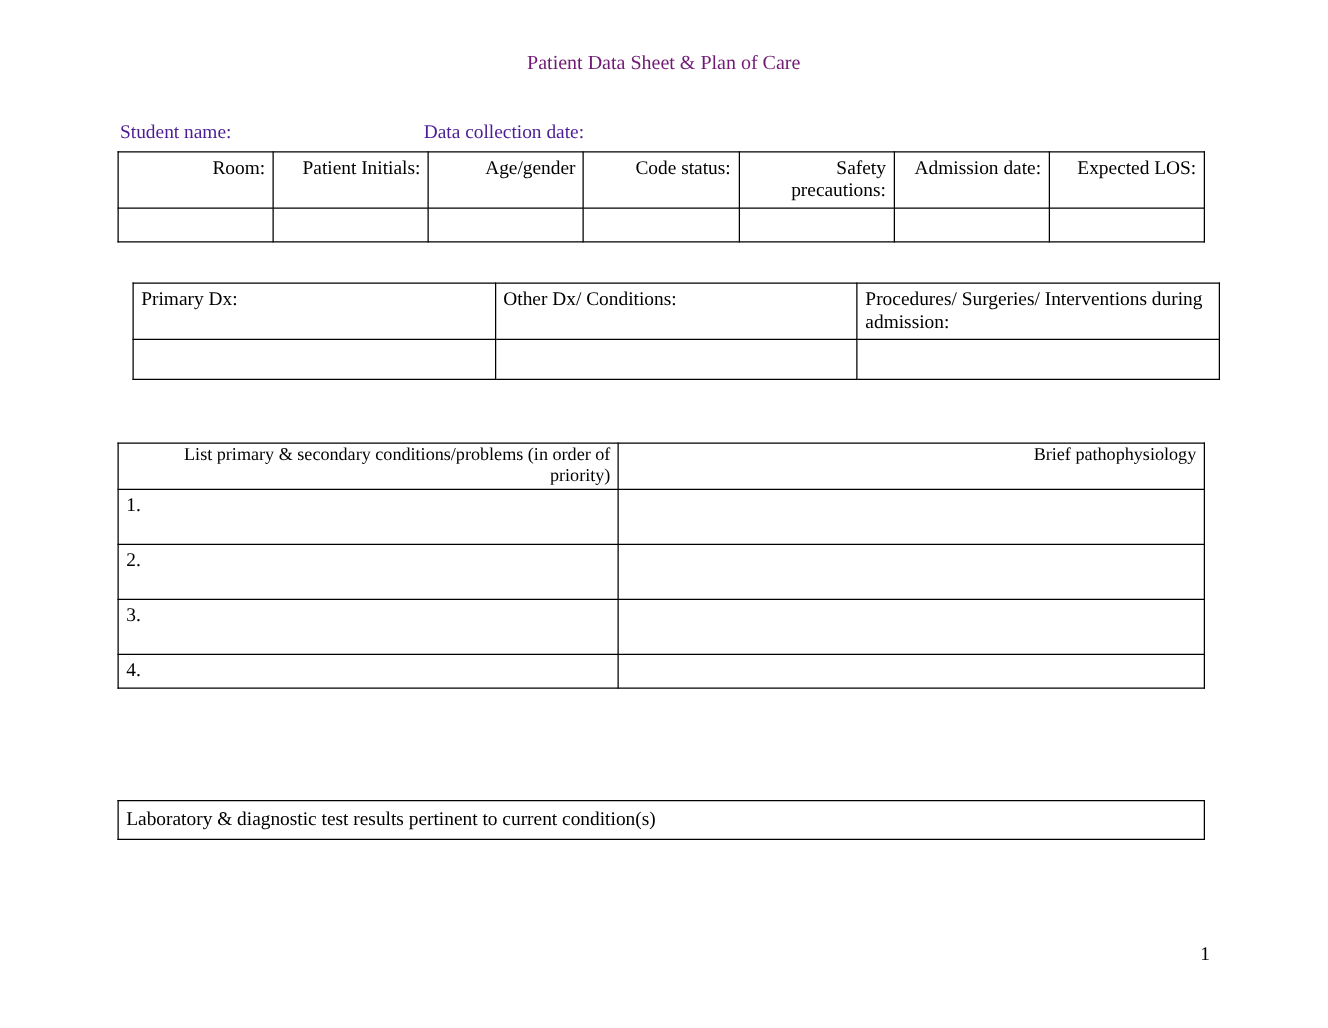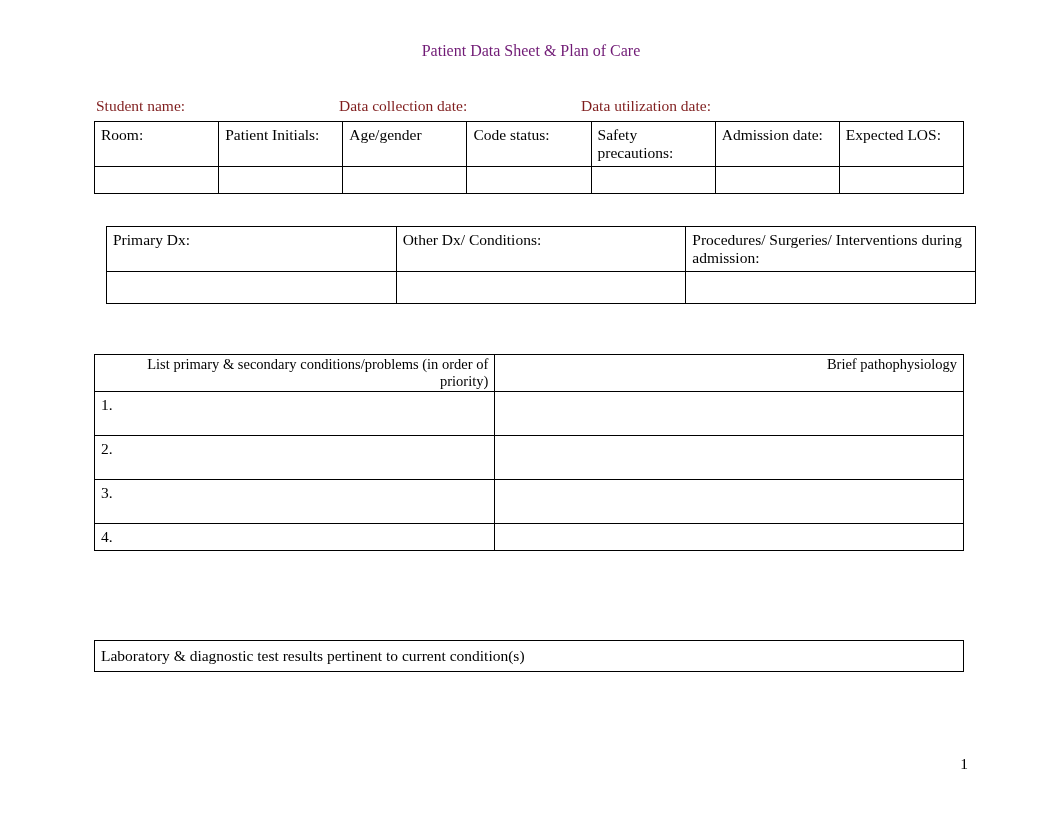--- a/index.html
+++ b/index.html
@@ -23,21 +23,21 @@
       left: 0;
       right: 0;
     }
     .header-row {
       position: absolute;
       top: 97px;
       left: 96px;
       right: 70px;
       display: flex;
       font-size: 15.5px;
-      color: #7f1d1d;
+      color: #4c1d95;
     }
     .header-row .student-name { width: 243px; }
     .header-row .collection-date { width: 242px; }
     .header-row .utilization-date { flex: 1; }
 
     .table {
       position: absolute;
       border-collapse: collapse;
       background: #fff;
     }
@@ -50,21 +50,21 @@
       text-align: left;
       background: #fff;
     }
 
     
     .table1 {
       top: 121px;
       left: 94px;
       width: 870px;
     }
-    .table1 td { height: auto; }
+    .table1 td { height: auto; text-align: right; }
     .table1 .row1 td { height: 44px; }
     .table1 .row2 td { height: 27px; border-top: none; }
 
     
     .table2 {
       top: 226px;
       left: 94px;
       width: 870px;
       margin-left: 12px;
     }
@@ -105,21 +105,20 @@
     }
   </style>
 </head>
 <body>
 
 <div class="page-title">Patient Data Sheet &amp; Plan of Care</div>
 
 <div class="header-row">
   <div class="student-name">Student name:</div>
   <div class="collection-date">Data collection date:</div>
-  <div class="utilization-date">Data utilization date:</div>
 </div>
 
 <table class="table table1">
   <tbody>
       <tr class="row1">
     <td style="width:124px">Room:</td>
     <td style="width:124px">Patient Initials:</td>
     <td style="width:124px">Age/gender</td>
     <td style="width:124px">Code status:</td>
     <td style="width:124px">Safety precautions:</td>

